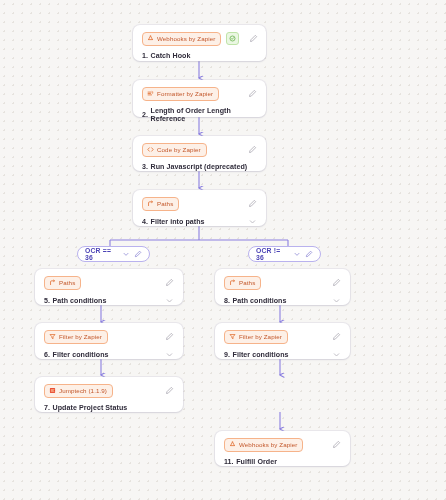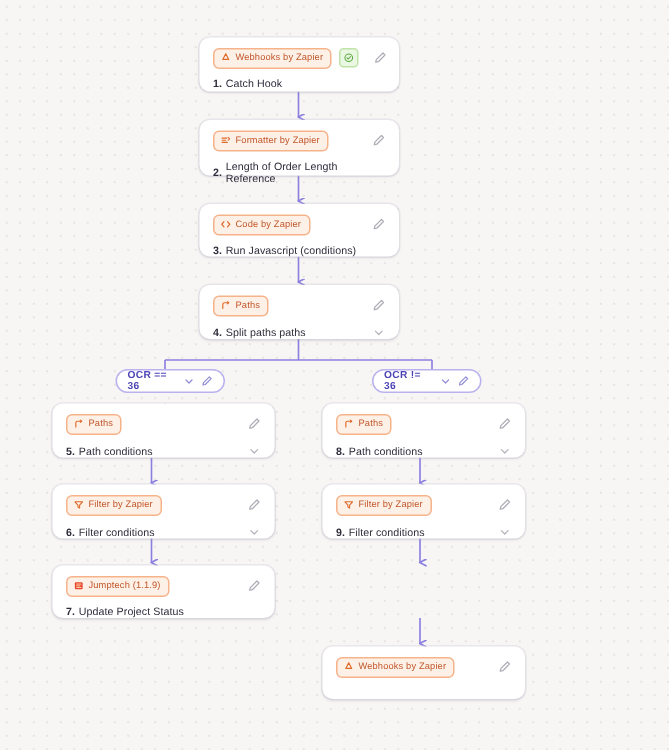--- a/index.html
+++ b/index.html
@@ -84,21 +84,21 @@
   .pencil svg { display: block; width: 9px; height: 9px; }
   .node-title {
     margin-top: 7px;
     font-size: 7.1px;
     color: #2f2b3a;
     letter-spacing: 0.05px;
     display: flex;
     align-items: center;
   }
   .node-title .idx { font-weight: bold; margin-right: 2.5px; }
-  .node-title .txt { font-weight: normal; }
+  .node-title .txt { font-weight: bold; }
   .node-title .chev {
     margin-left: auto;
     width: 9px; height: 9px;
     opacity: 0.5;
   }
   .node-title .chev svg { display:block; width: 9px; height: 9px; }
 
   
   .pill {
     position: absolute;
@@ -221,21 +221,21 @@
       </span>
       <span class="spacer"></span>
       <span class="pencil">
         <svg viewBox="0 0 12 12">
             <path d="M8.4 1.8 L10.2 3.6 L4.3 9.5 L2 10 L2.5 7.7 Z" fill="none" stroke="#6b6678" stroke-width="1.1" stroke-linejoin="round"></path>
           </svg>
       </span>
     </div>
     <div class="node-title">
       <span class="idx">3.</span>
-      <span class="txt">Run Javascript (conditions)</span>
+      <span class="txt">Run Javascript (deprecated)</span>
     </div>
   </div>
 
   <div class="node" style="left:133px; top:190px; width:133px; height:36px;">
     <div class="node-top">
       <span class="badge">
         <span class="bi">
           <svg viewBox="0 0 10 10">
               <path d="M2.2 8 L2.2 4.2 Q2.2 2.6 3.8 2.6 L7.6 2.6" fill="none" stroke="#e06a2a" stroke-width="1.1" stroke-linecap="round"></path>
               <path d="M6.5 1.5 L7.9 2.6 L6.5 3.7" fill="none" stroke="#e06a2a" stroke-width="1" stroke-linecap="round" stroke-linejoin="round"></path>
@@ -245,21 +245,21 @@
       </span>
       <span class="spacer"></span>
       <span class="pencil">
         <svg viewBox="0 0 12 12">
             <path d="M8.4 1.8 L10.2 3.6 L4.3 9.5 L2 10 L2.5 7.7 Z" fill="none" stroke="#6b6678" stroke-width="1.1" stroke-linejoin="round"></path>
           </svg>
       </span>
     </div>
     <div class="node-title">
       <span class="idx">4.</span>
-      <span class="txt">Split paths paths</span>
+      <span class="txt">Filter into paths</span>
       <span class="chev">
         <svg viewBox="0 0 12 12">
             <path d="M3 5 L6 8 L9 5" fill="none" stroke="#6b6678" stroke-width="1.1" stroke-linecap="round" stroke-linejoin="round"></path>
           </svg>
       </span>
     </div>
   </div>
 
   <div class="pill" style="left:77px; top:246px; width:73px;">
     <span>OCR == 36</span>
@@ -440,15 +440,19 @@
         </span>
         <span>Webhooks by Zapier</span>
       </span>
       <span class="spacer"></span>
       <span class="pencil">
         <svg viewBox="0 0 12 12">
             <path d="M8.4 1.8 L10.2 3.6 L4.3 9.5 L2 10 L2.5 7.7 Z" fill="none" stroke="#6b6678" stroke-width="1.1" stroke-linejoin="round"></path>
           </svg>
       </span>
     </div>
+    <div class="node-title">
+      <span class="idx">11.</span>
+      <span class="txt">Fulfill Order</span>
+    </div>
   </div>
 
 </div>
 
 </body></html>

